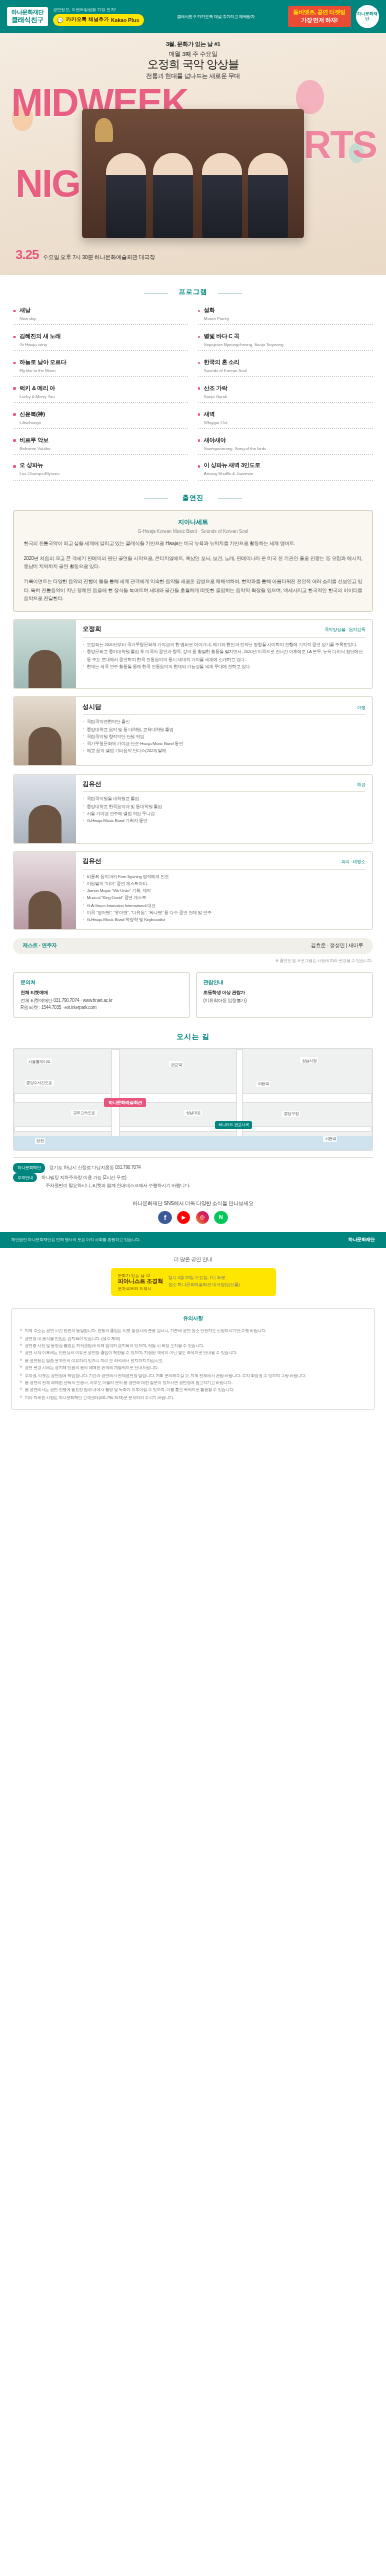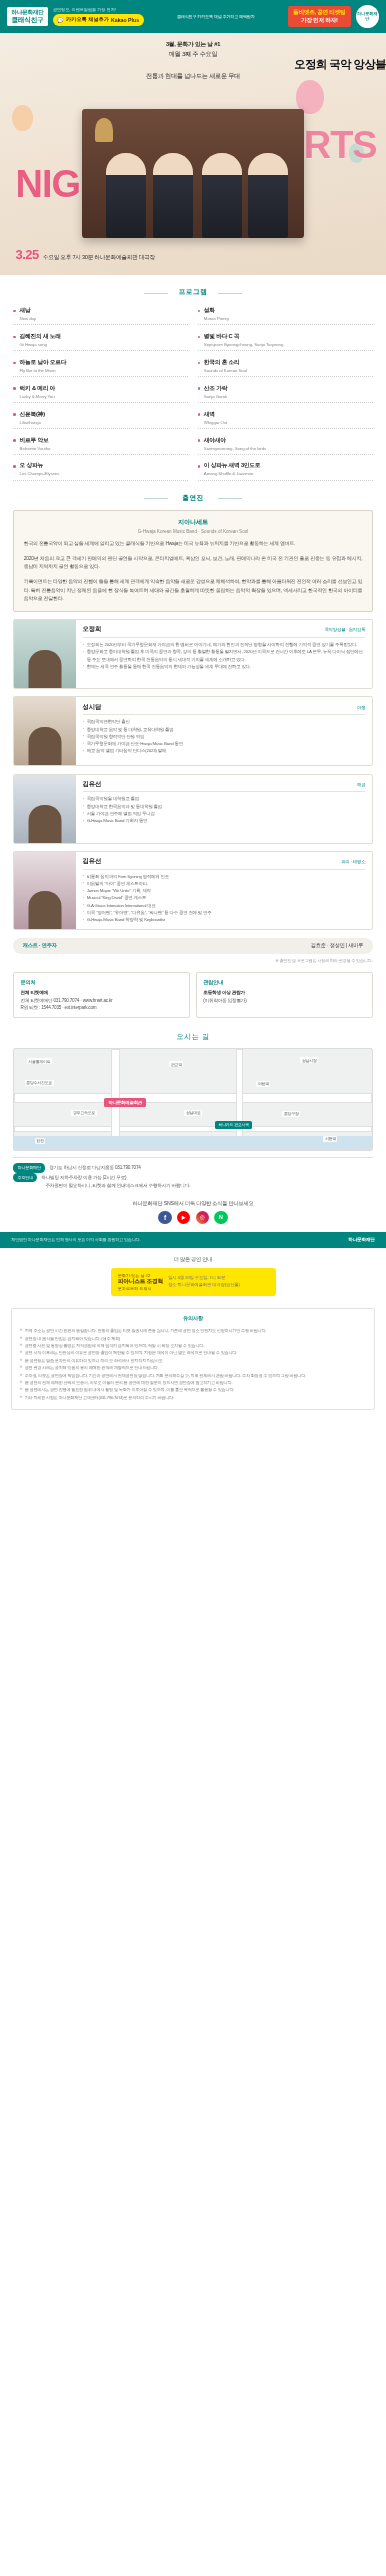--- a/index.html
+++ b/index.html
@@ -92,23 +92,23 @@
   .hero-sub {
     position: absolute; top: 8.2px; left: 0; right: 0;
     text-align: center;
     font-size: 5.7px;
     color: #4a4a4a;
     letter-spacing: -0.2px;
   }
   .hero-sub .b { font-weight: bold; color: #222; }
   .hero-title {
     position: absolute; top: 24px; left: 0; right: 0;
-    text-align: right;
+    text-align: center;
     font-size: 11.3px;
-    font-weight: bold;
+    font-weight: normal;
     color: #111;
     letter-spacing: -0.5px;
   }
   .hero-title2 {
     position: absolute; top: 39px; left: 0; right: 0;
     text-align: center;
     font-size: 6.2px;
     color: #333;
     letter-spacing: -0.3px;
   }
@@ -312,21 +312,21 @@
   .info-card h4 {
     font-size: 5.2px; color: #00857f; margin-bottom: 3.1px; letter-spacing: -0.2px;
   }
   .info-card p { font-size: 4.6px; color: #555; line-height: 1.7; letter-spacing: -0.2px; }
   .info-card .strong { font-weight: bold; color: #222; }
 
   
   .map-head {
     margin: 13.4px auto 6.2px;
     text-align: center;
-    font-size: 7.2px; font-weight: normal; color: #00857f; letter-spacing: 0.5px;
+    font-size: 7.2px; font-weight: bold; color: #00857f; letter-spacing: 0.5px;
   }
   .map {
     margin: 0 13.4px;
     height: 103px;
     background: #eef1ef;
     border: 0.5px solid #dcdcdc;
     border-radius: 2.1px;
     position: relative;
     overflow: hidden;
   }
@@ -474,20 +474,21 @@
       <span class="b">3월, 문화가 있는 날 #1</span>
     </div>
     <div class="hero-title2" style="top:16.5px;">매월 3째 주 수요일</div>
     <div class="hero-title">오정희 국악 앙상블</div>
     <div class="hero-title2">전통과 현대를 넘나드는 새로운 무대</div>
 
     <div class="balloon bl1"></div>
     <div class="balloon bl2"></div>
     <div class="balloon bl3"></div>
 
+    <div class="bigword bw1">MIDWEEK</div>
     <div class="bigword bw2">ARTS</div>
     <div class="bigword bw3">NIGHT</div>
 
     <div class="photo-group">
       <div class="floorlamp"></div>
       <div class="person p1"></div>
       <div class="person p2"></div>
       <div class="person p3"></div>
       <div class="person p4"></div>
     </div>

